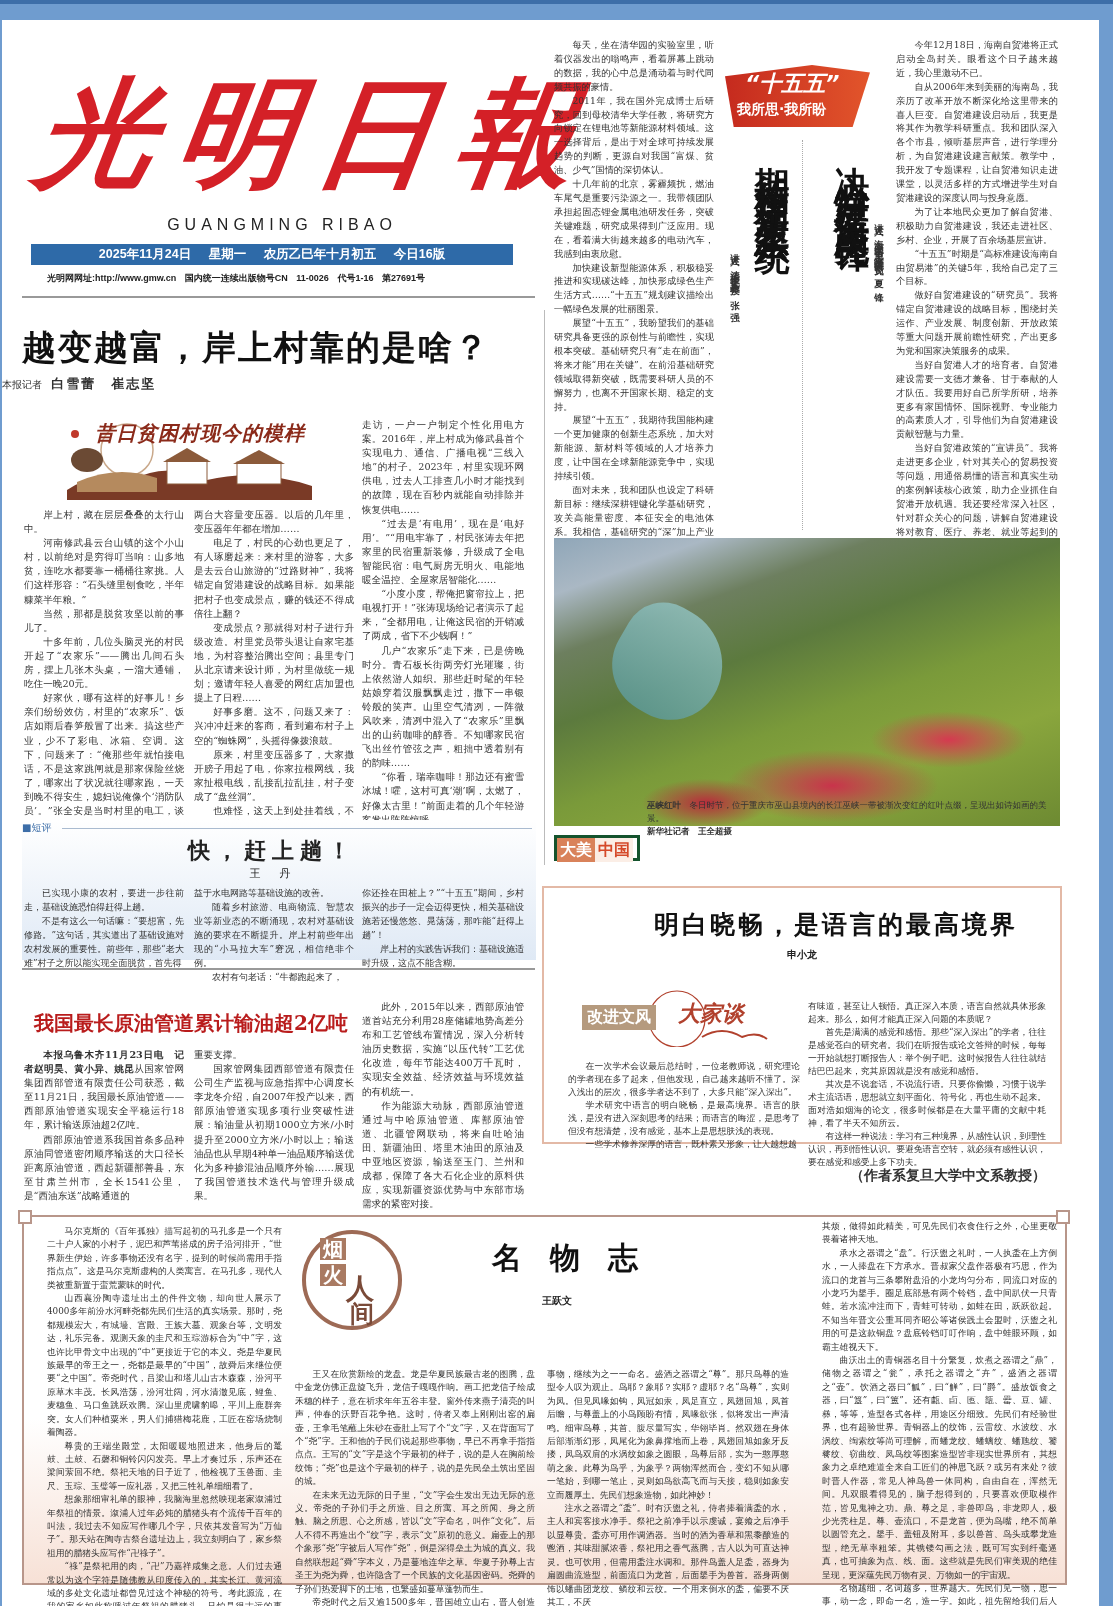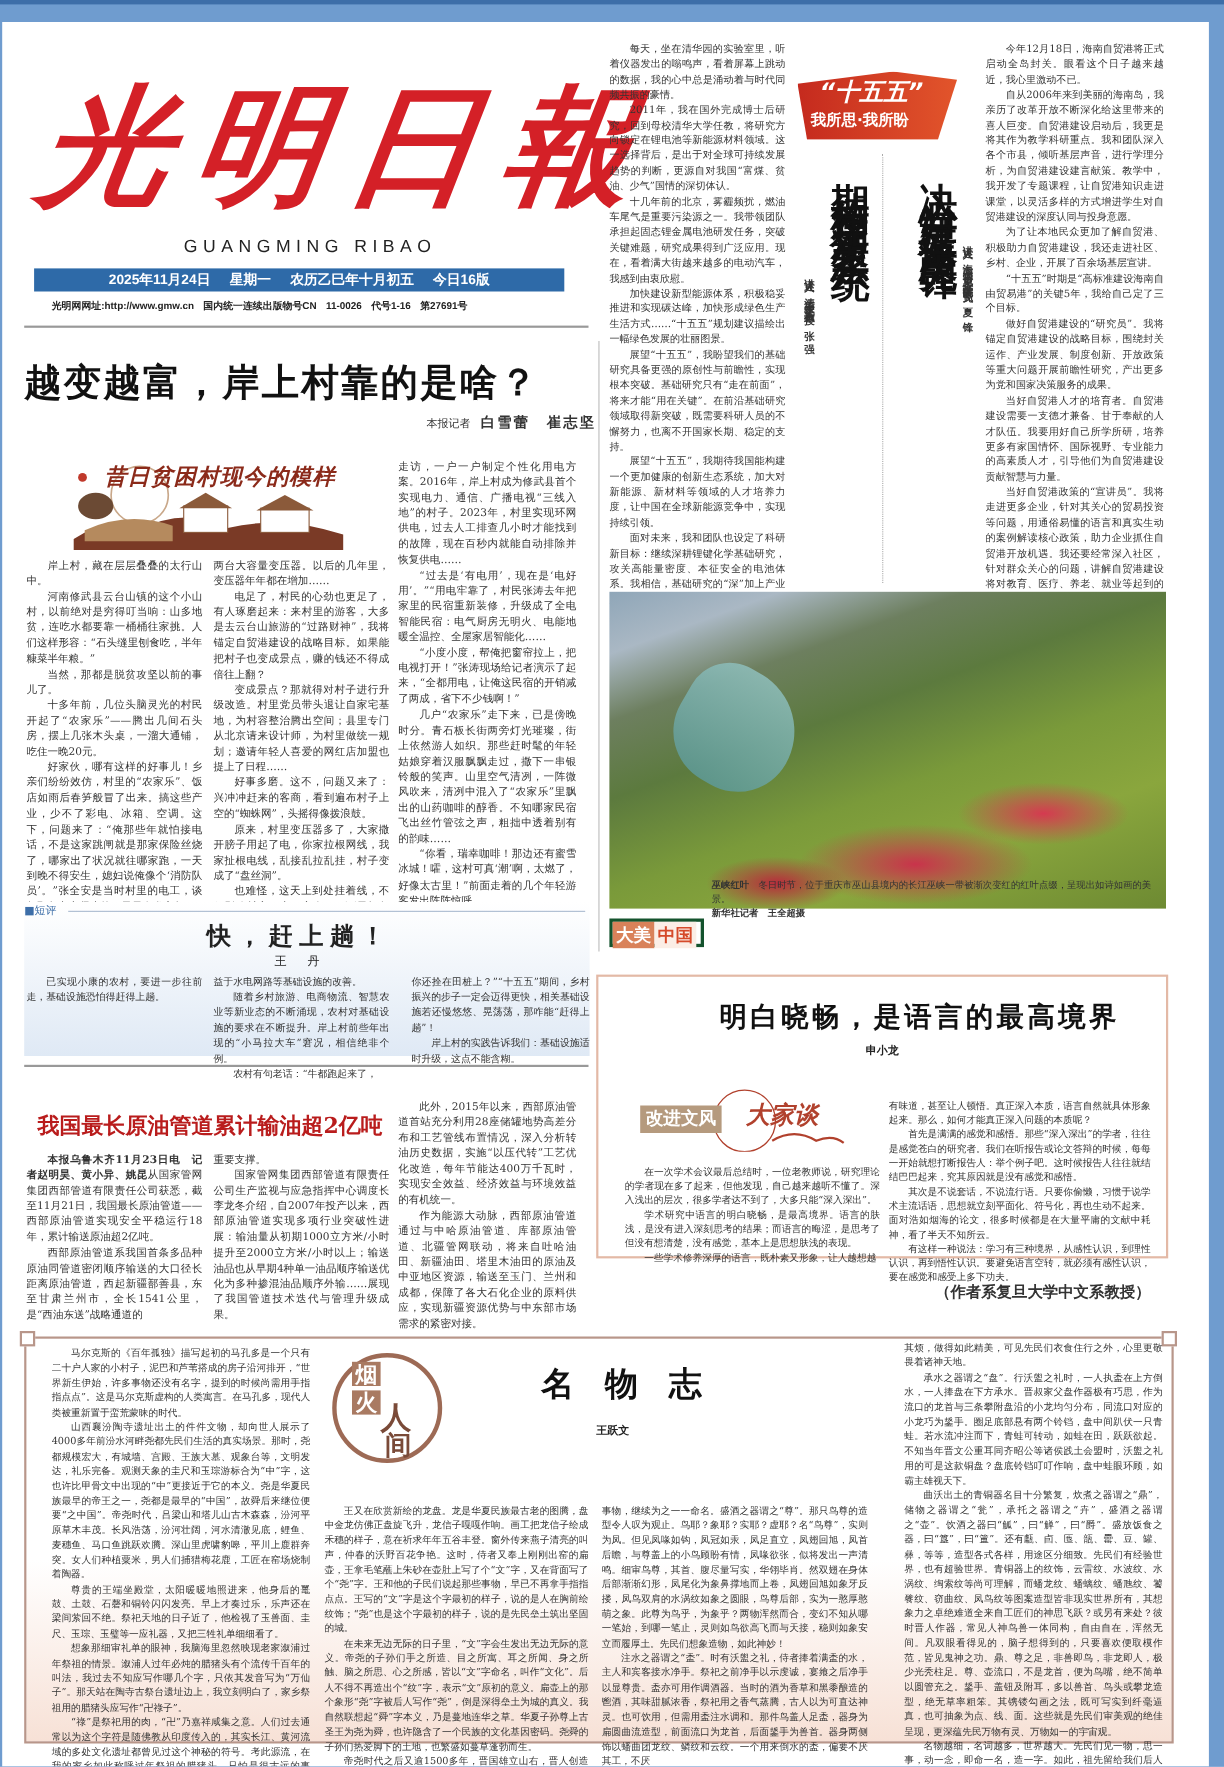--- a/index.html
+++ b/index.html
@@ -14,21 +14,21 @@
   
   .logo{left:36px;top:38px;width:500px;height:150px;}
   .logo-text{font-family:"DejaVu Serif",serif;font-size:118px;color:#d42027;font-style:italic;letter-spacing:22px;line-height:150px;font-weight:bold;transform:skewX(-8deg);white-space:nowrap;}
   .pinyin{left:130px;top:196px;width:300px;text-align:center;font-family:"Liberation Sans",sans-serif;font-size:16px;letter-spacing:5px;color:#222;}
   .datebar{left:29px;top:224px;width:482px;height:21px;background:#2e6aa8;color:#fff;font-family:"Liberation Sans",sans-serif;font-size:12.5px;font-weight:bold;line-height:21px;text-align:center;word-spacing:14px;}
   .pubinfo{left:45px;top:252px;width:480px;font-family:"Liberation Sans",sans-serif;font-size:9px;font-weight:bold;color:#222;word-spacing:6px;}
   .rule{height:2px;background:#999;}
 
   
   .h1{left:20px;top:305px;width:510px;font-size:34px;font-weight:bold;letter-spacing:2px;color:#111;}
-  .byline{left:0;top:355px;width:540px;text-align:right;font-size:10px;color:#333;padding-left:14px;}
+  .byline{left:0;top:355px;width:540px;text-align:left;font-size:10px;color:#333;}
   .byline b{font-size:13px;margin-left:6px;letter-spacing:2px;}
   .illus{left:55px;top:400px;width:260px;height:80px;}
   .illus-title{position:absolute;left:38px;top:0px;font-family:"DejaVu Sans",sans-serif;font-size:20px;font-style:italic;font-weight:bold;color:#8b2a1a;letter-spacing:1px;}
   .col3{width:160px;}
 
   
   .feature-badge{left:723px;top:45px;width:145px;height:62px;}
   .badge-shape{position:absolute;left:0;top:0;width:145px;height:62px;background:linear-gradient(90deg,#c52a1e,#e2552b);clip-path:polygon(0 18%,60% 0,100% 12%,88% 100%,6% 100%);}
   .badge-l1{position:absolute;left:20px;top:4px;color:#fff;font-family:"DejaVu Sans",sans-serif;font-size:22px;font-style:italic;font-weight:bold;}
   .badge-l2{position:absolute;left:12px;top:36px;color:#fff;font-family:"DejaVu Sans",sans-serif;font-size:14px;font-weight:bold;}
@@ -141,27 +141,28 @@
     <p>听了游客们的赞叹，陪同我们采访的岸上村支书郭军平的眉毛也挑了起来：“全村279户人家，开了241家宾馆民宿、324家门店，家家红火！成了国家级、省级文旅‘双料标杆’。俺们岸上村真是‘上了岸’！”</p>
   </div>
 
   <div class="abs shortbox"></div>
   <div class="abs short-tag">■短评</div>
   <div class="abs short-line"></div>
   <div class="abs h-short">快，赶上趟！</div>
   <div class="abs" style="left:0;top:846px;width:540px;text-align:center;font-size:11px;letter-spacing:4px;">王　丹</div>
   <div class="abs txt" style="left:22px;top:866px;width:160px;font-size:9px;line-height:14px;">
     <p>已实现小康的农村，要进一步往前走，基础设施恐怕得赶得上趟。</p>
+    <p>不是有这么一句话嘛：“要想富，先修路。”这句话，其实道出了基础设施对农村发展的重要性。前些年，那些“老大难”村子之所以能实现全面脱贫，首先得</p>
   </div>
   <div class="abs txt" style="left:192px;top:866px;width:160px;font-size:9px;line-height:14px;">
     <p style="text-indent:0">益于水电网路等基础设施的改善。</p>
     <p>随着乡村旅游、电商物流、智慧农业等新业态的不断涌现，农村对基础设施的要求在不断提升。岸上村前些年出现的“小马拉大车”窘况，相信绝非个例。</p>
     <p>农村有句老话：“牛都跑起来了，</p>
   </div>
-  <div class="abs txt" style="left:360px;top:866px;width:162px;font-size:9px;line-height:14px;margin-left:12px;">
+  <div class="abs txt" style="left:360px;top:866px;width:162px;font-size:9px;line-height:14px;">
     <p style="text-indent:0">你还拴在田桩上？”“十五五”期间，乡村振兴的步子一定会迈得更快，相关基础设施若还慢悠悠、晃荡荡，那咋能“赶得上趟”！</p>
     <p>岸上村的实践告诉我们：基础设施适时升级，这点不能含糊。</p>
   </div>
   <div class="abs rule" style="left:20px;top:948px;width:513px;"></div>
 
   <div class="abs h-pipe">我国最长原油管道累计输油超2亿吨</div>
   <div class="abs txt" style="left:22px;top:1028px;width:160px;">
     <p><b>本报乌鲁木齐11月23日电　记者赵明昊、黄小异、姚昆</b><span>从国家管网集团西部管道有限责任公司获悉，截至11月21日，我国最长原油管道——西部原油管道实现安全平稳运行18年，累计输送原油超2亿吨。</span></p>
     <p>西部原油管道系我国首条多品种原油同管道密闭顺序输送的大口径长距离原油管道，西起新疆鄯善县，东至甘肃兰州市，全长1541公里，是“西油东送”战略通道的</p>
   </div>

